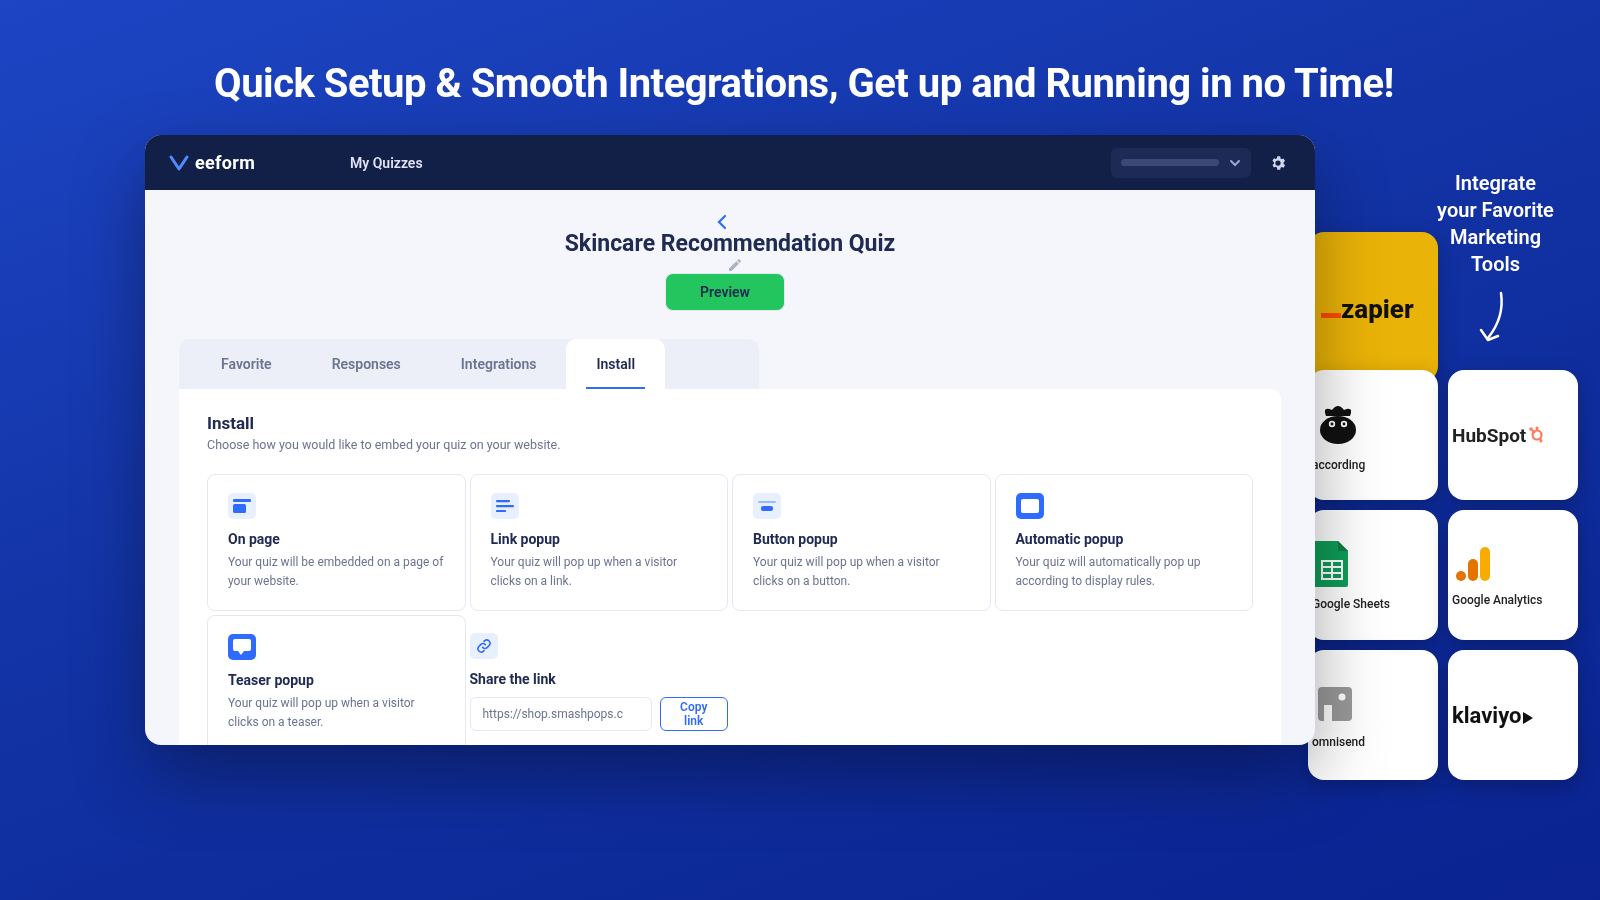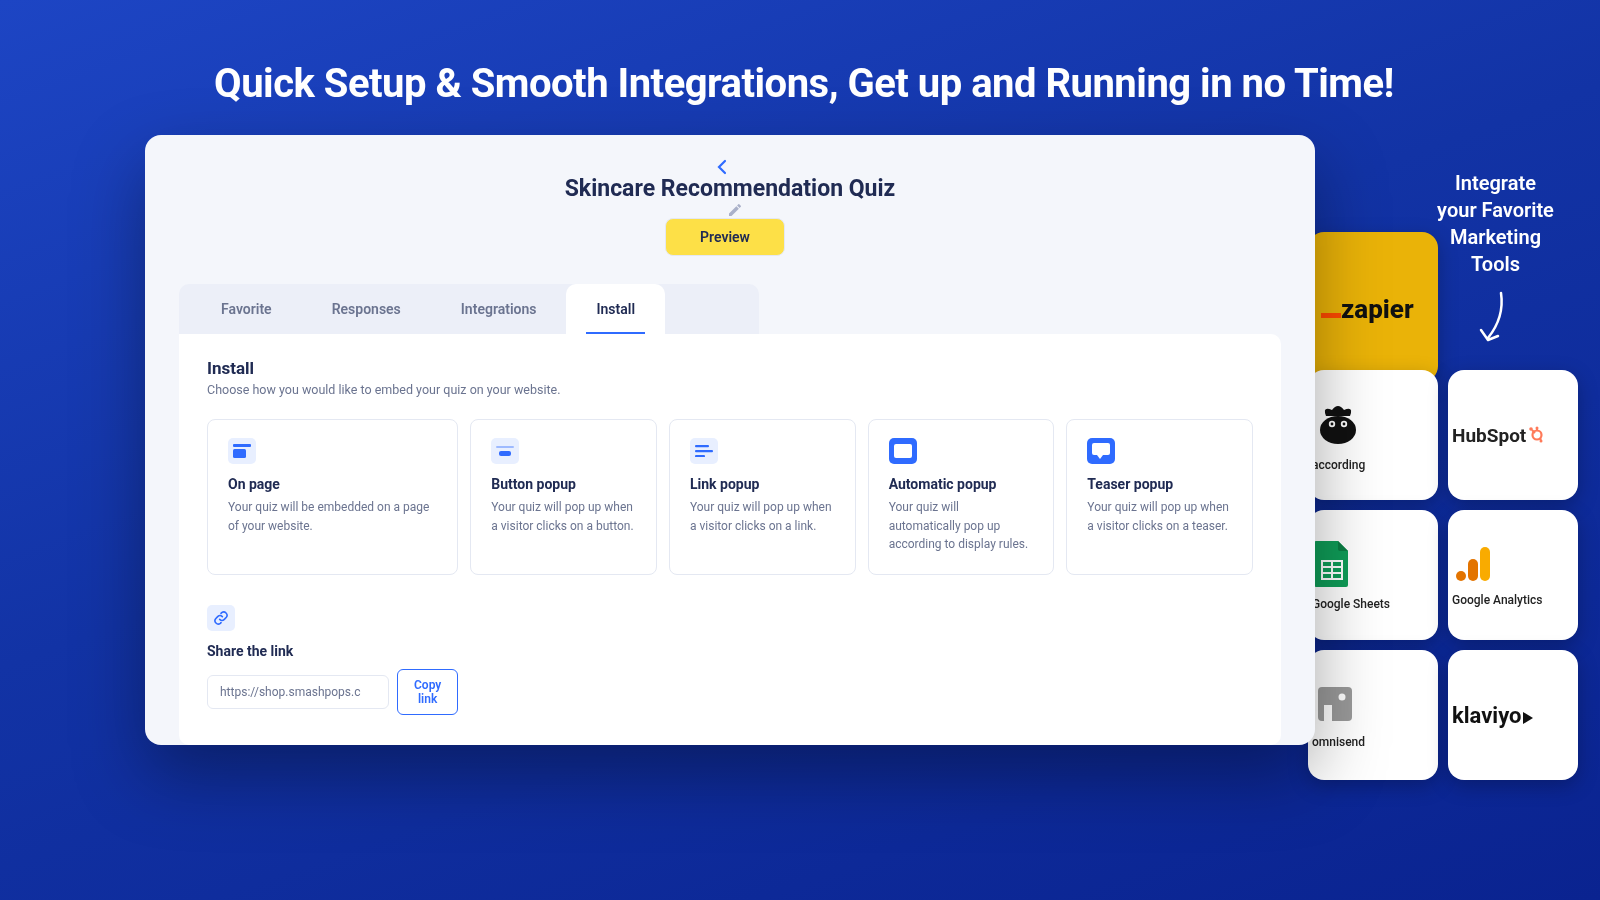--- a/index.html
+++ b/index.html
@@ -70,59 +70,59 @@
   .dropdown-pill .ghost{flex:1;height:7px;background:#3a4875;border-radius:4px;margin-right:10px;}
   .gear-btn{width:26px;height:26px;display:flex;align-items:center;justify-content:center;margin-left:14px;color:#cfd6f0;}
   
   .app-body{padding:24px 34px 30px;}
   .title-row{display:flex;align-items:center;flex-direction:column;}
   .back-chev{color:var(--accent);font-size:16px;margin-right:16px;display:flex;}
   .quiz-title{font-size:23px;font-weight:700;color:var(--text-dark);}
   .pencil{margin-left:10px;color:#aab1c9;display:flex;}
   .title-row .spacer{flex:1;}
   .btn{height:38px;border-radius:8px;font-size:14px;font-weight:600;display:flex;align-items:center;padding:0 20px;cursor:pointer;}
-  .btn-outline{background:#fde047;border:1px solid var(--border);color:var(--text-dark);margin-right:10px;padding:0 34px;}
+  .btn-outline{background:#22c55e;border:1px solid var(--border);color:var(--text-dark);margin-right:10px;padding:0 34px;}
   .btn-primary{background:var(--accent);color:#fff;border:none;}
   .btn-primary svg{margin-right:8px;}
   
   .tabs{
     margin-top:28px;display:flex;background:#eceff8;border-radius:10px 10px 0 0;
     padding:0 12px;height:50px;width:580px;
   }
   .tab{
     padding:0 30px;font-size:14px;font-weight:600;color:var(--text-muted);
     display:flex;align-items:center;position:relative;cursor:pointer;
   }
   .tab.active{background:#fff;color:var(--text-dark);border-radius:10px 10px 0 0;}
   .tab.active::after{content:"";position:absolute;bottom:0;left:20px;right:20px;height:2px;background:var(--accent);}
   
   .section-card{background:#fff;border-radius:0 10px 10px 10px;padding:24px 28px 30px;margin-top:0;}
   .section-title{font-size:17px;font-weight:700;color:var(--text-dark);margin:0 0 4px;}
   .section-sub{font-size:12.5px;color:var(--text-muted);margin:0 0 22px;}
-  .card-grid{display:grid;grid-template-columns:repeat(5,1fr);gap:12px;}
+  .card-grid{display:grid;grid-template-columns:repeat(4,1fr);gap:4px;}
   .opt-card{
     border:1px solid var(--border);border-radius:8px;padding:18px 20px 20px;
     min-height:128px;cursor:pointer;background:#fff;
   }
   .opt-card .ico{
     width:28px;height:26px;border-radius:5px;background:var(--accent-soft);
     display:flex;align-items:center;justify-content:center;color:var(--accent);margin-bottom:12px;
   }
   .opt-card.selected .ico{background:var(--accent);color:#fff;}
   .opt-title{font-size:14px;font-weight:700;color:var(--text-dark);margin-bottom:6px;}
   .opt-desc{font-size:12px;color:var(--text-muted);line-height:1.55;}
   .share-card{border:none;padding:18px 0 0;}
   .share-card .opt-title{margin-bottom:10px;}
   .share-row{display:flex;align-items:center;gap:8px;}
   .share-input{
     flex:1;border:1px solid var(--border);border-radius:6px;height:34px;padding:0 12px;
     font-size:12px;color:var(--text-muted);background:#fff;
   }
   .copy-btn{
-    height:46px;border:1px solid var(--accent);background:#fff;color:var(--accent);
+    height:34px;border:1px solid var(--accent);background:#fff;color:var(--accent);
     font-size:12px;font-weight:600;padding:0 16px;border-radius:6px;cursor:pointer;
   }
   .share-ico{width:28px;height:26px;border-radius:5px;background:var(--accent-soft);display:flex;align-items:center;justify-content:center;color:var(--accent);margin-bottom:12px;}
 </style>
 </head>
 <body>
 
 <div class="hero-headline">Quick Setup &amp; Smooth Integrations, Get up and Running in no Time!</div>
 
 <div class="callout">
@@ -198,20 +198,41 @@
   </div>
   <div class="tile">
     <div style="display:flex;align-items:baseline;">
       <span style="font-size:22px;font-weight:700;color:#111;">klaviyo</span>
       <span style="display:inline-block;margin-left:2px;border-left:10px solid #111;border-top:6px solid transparent;border-bottom:6px solid transparent;transform:translateY(1px);"></span>
     </div>
   </div>
 </div>
 
 <div class="app-window">
+  <div class="app-header">
+    <div class="logo">
+      <svg width="20" height="20" viewBox="0 0 20 20">
+        <path d="M2 4 L10 16 L18 4" fill="none" stroke="#4f8bff" stroke-width="3" stroke-linecap="round" stroke-linejoin="round"></path>
+      </svg>
+      <span>eeform</span>
+    </div>
+    <div class="nav-link">My Quizzes</div>
+    <div class="spacer"></div>
+    <div class="dropdown-pill">
+      <div class="ghost"></div>
+      <svg width="12" height="12" viewBox="0 0 12 12">
+          <path d="M2 4l4 4 4-4" stroke="#9aa6d4" stroke-width="2" fill="none" stroke-linecap="round"></path>
+        </svg>
+    </div>
+    <div class="gear-btn">
+      <svg width="18" height="18" viewBox="0 0 24 24">
+          <path fill="currentColor" d="M19.4 13a7.6 7.6 0 000-2l2-1.6-2-3.4-2.4 1a7.3 7.3 0 00-1.7-1L15 3h-4l-.3 2.6a7.3 7.3 0 00-1.7 1l-2.4-1-2 3.4L6.6 11a7.6 7.6 0 000 2l-2 1.6 2 3.4 2.4-1a7.3 7.3 0 001.7 1L11 21h4l.3-2.6a7.3 7.3 0 001.7-1l2.4 1 2-3.4zM12 15.5A3.5 3.5 0 1115.5 12 3.5 3.5 0 0112 15.5z"></path>
+        </svg>
+    </div>
+  </div>
 
   <div class="app-body">
     <div class="title-row">
       <span class="back-chev">
         <svg width="10" height="16" viewBox="0 0 10 16">
             <path d="M8 2L2 8l6 6" stroke="currentColor" stroke-width="2.2" fill="none" stroke-linecap="round"></path>
           </svg>
       </span>
       <span class="quiz-title">Skincare Recommendation Quiz</span>
       <span class="pencil">
@@ -242,41 +263,41 @@
                 <rect x="0" y="0" width="18" height="3" rx="1" fill="currentColor"></rect>
                 <rect x="0" y="5" width="13" height="9" rx="1.5" fill="currentColor"></rect>
               </svg>
           </div>
           <div class="opt-title">On page</div>
           <div class="opt-desc">Your quiz will be embedded on a page of your website.</div>
         </div>
 
         <div class="opt-card">
           <div class="ico">
-            <svg width="18" height="10" viewBox="0 0 18 10">
-                <rect x="0" y="0" width="18" height="2" rx="1" fill="currentColor" opacity=".4"></rect>
-                <rect x="3" y="5" width="12" height="5" rx="2" fill="currentColor"></rect>
-              </svg>
-          </div>
-          <div class="opt-title">Button popup</div>
-          <div class="opt-desc">Your quiz will pop up when a visitor clicks on a button.</div>
-        </div>
-
-        <div class="opt-card">
-          <div class="ico">
             <svg width="18" height="12" viewBox="0 0 18 12">
                 <rect x="0" y="0" width="14" height="2.2" rx="1" fill="currentColor"></rect>
                 <rect x="0" y="5" width="18" height="2.2" rx="1" fill="currentColor"></rect>
                 <rect x="0" y="10" width="10" height="2.2" rx="1" fill="currentColor"></rect>
               </svg>
           </div>
           <div class="opt-title">Link popup</div>
           <div class="opt-desc">Your quiz will pop up when a visitor clicks on a link.</div>
         </div>
 
+        <div class="opt-card">
+          <div class="ico">
+            <svg width="18" height="10" viewBox="0 0 18 10">
+                <rect x="0" y="0" width="18" height="2" rx="1" fill="currentColor" opacity=".4"></rect>
+                <rect x="3" y="5" width="12" height="5" rx="2" fill="currentColor"></rect>
+              </svg>
+          </div>
+          <div class="opt-title">Button popup</div>
+          <div class="opt-desc">Your quiz will pop up when a visitor clicks on a button.</div>
+        </div>
+
         <div class="opt-card selected">
           <div class="ico">
             <svg width="18" height="14" viewBox="0 0 18 14">
                 <rect x="0" y="0" width="18" height="14" rx="2" fill="currentColor"></rect>
               </svg>
           </div>
           <div class="opt-title">Automatic popup</div>
           <div class="opt-desc">Your quiz will automatically pop up according to display rules.</div>
         </div>
 

